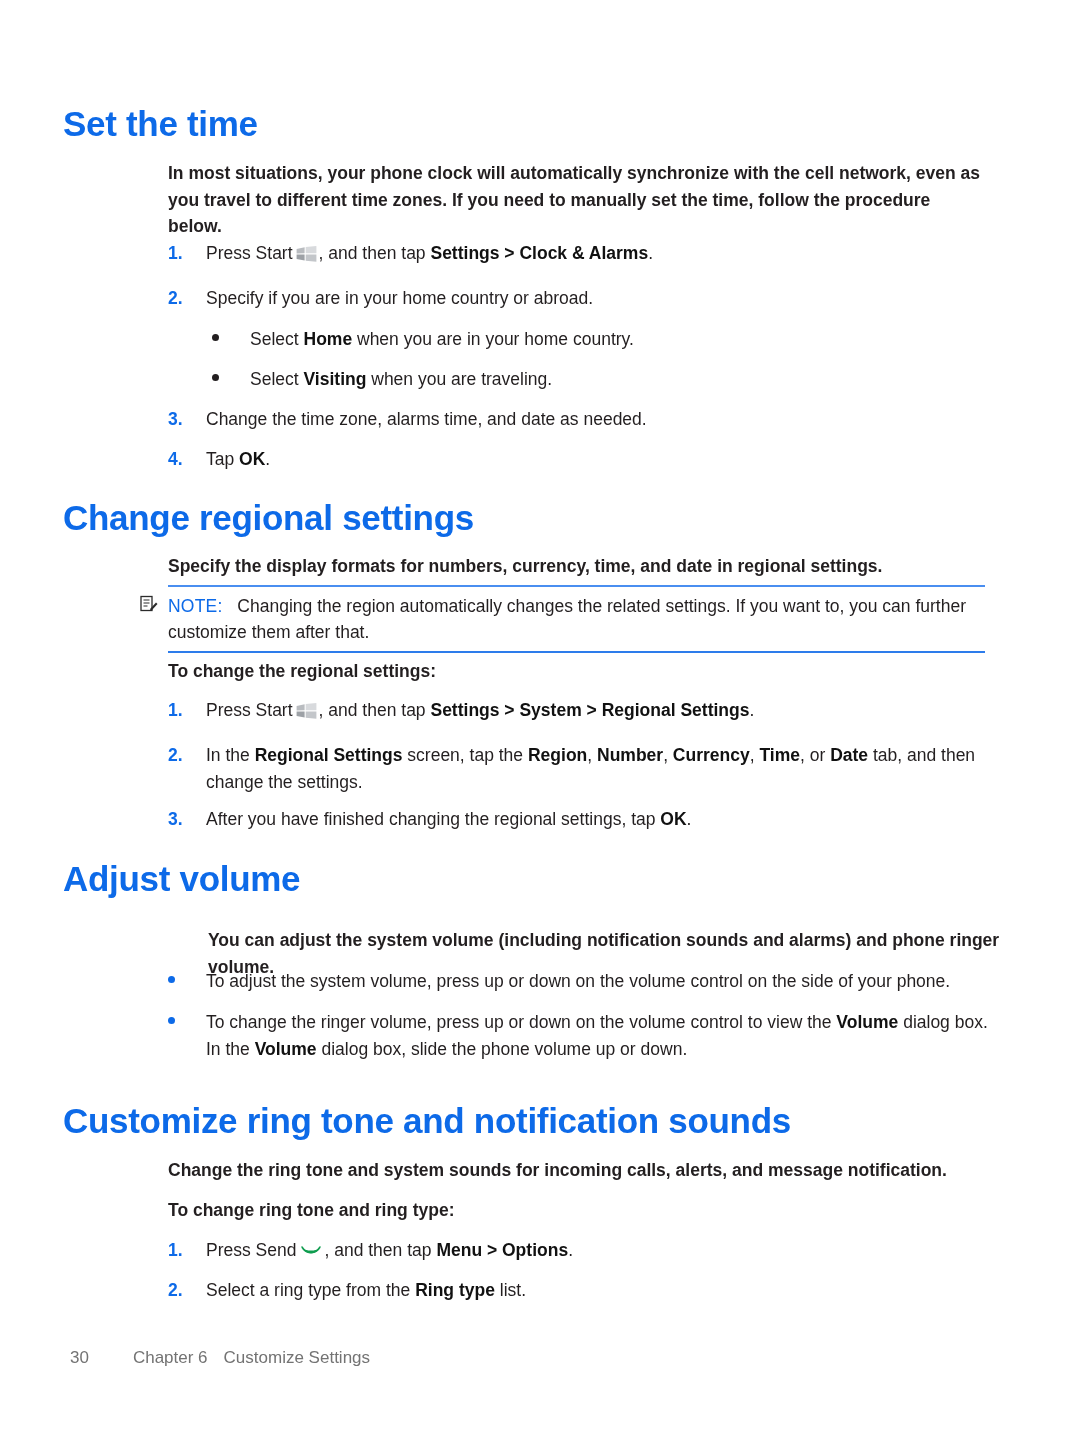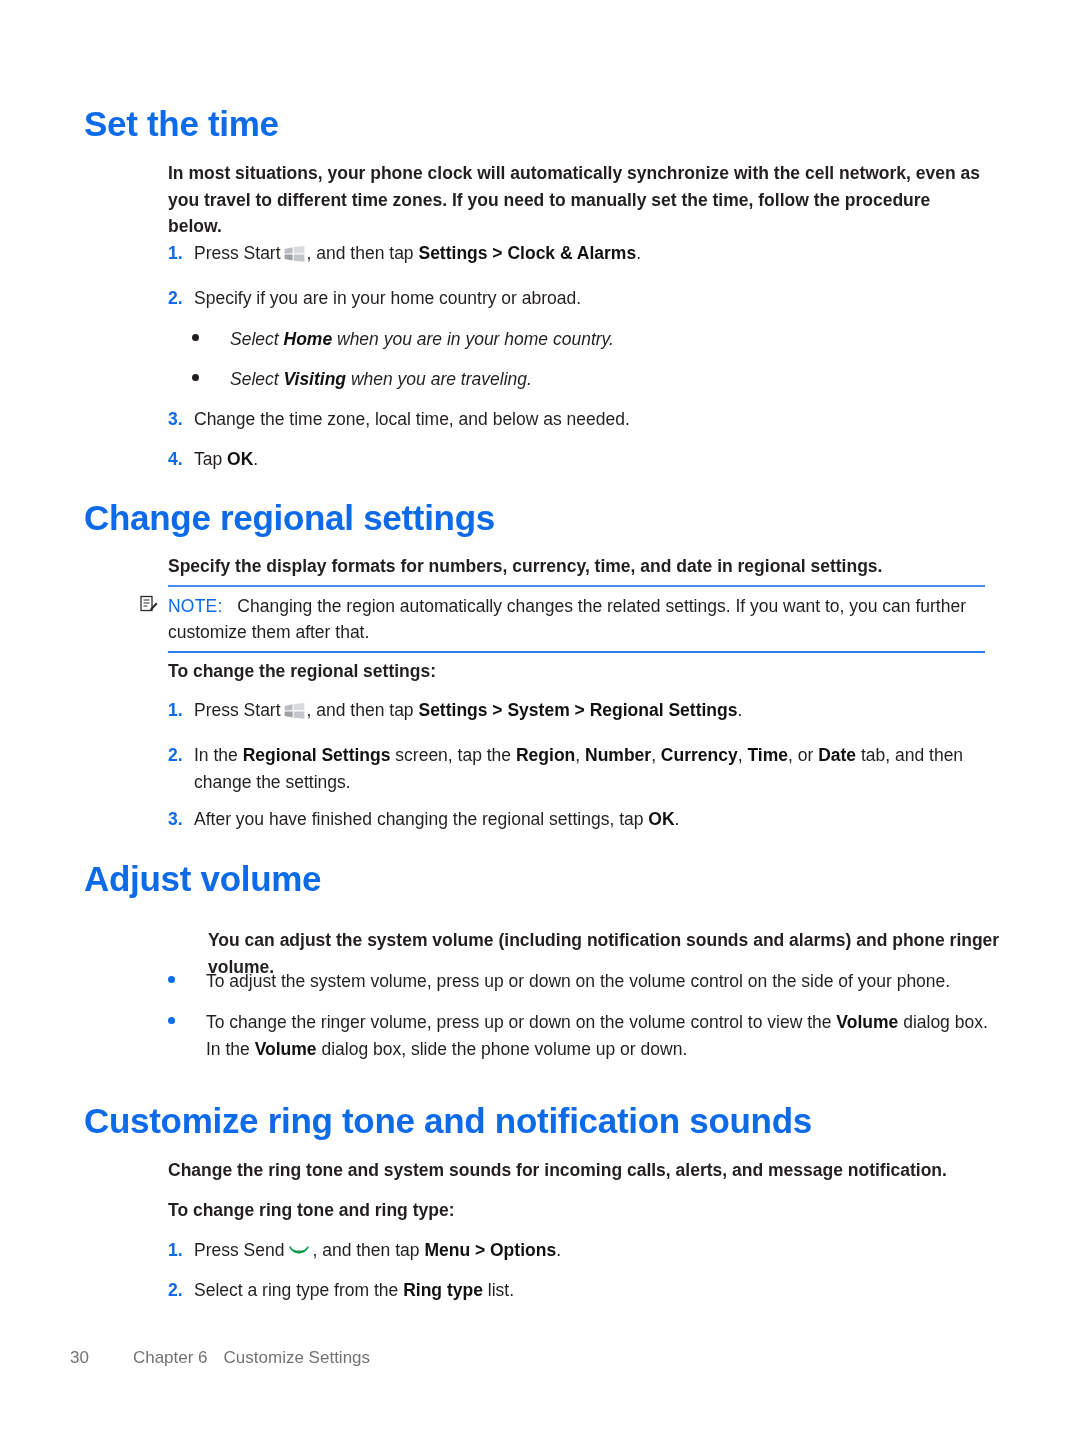--- a/index.html
+++ b/index.html
@@ -26,21 +26,21 @@
 
   
   .h1 {
     color: #0d6ae8;
     font-weight: bold;
     font-size: 35px;
     letter-spacing: -0.3px;
     line-height: 1.05;
     margin: 0;
     position: absolute;
-    left: 84px;
+    left: 63px;
     white-space: nowrap;
   }
 
   
   .para {
     position: absolute;
     left: 168px;
     width: 820px;
     font-size: 17.5px;
     line-height: 1.52;
@@ -61,21 +61,21 @@
     position: absolute;
     left: 0;
     top: 0;
     width: 30px;
     font-weight: bold;
     color: #0d6ae8;
     font-size: 17.5px;
   }
   .li .body {
     display: block;
-    margin-left: 26px;
+    margin-left: 38px;
   }
 
   
   .bul {
     position: absolute;
     font-size: 17.5px;
     line-height: 1.52;
     color: #231f20;
   }
   .bul .dot {
@@ -84,21 +84,21 @@
     top: 8px;
     width: 7px;
     height: 7px;
     border-radius: 50%;
   }
   .bul .dot.blue { background: #0d6ae8; }
   .bul .dot.black { background: #231f20; }
   .bul .body { display: block; margin-left: 38px; }
 
   .bul.lvl1 { left: 168px; width: 820px; }
-  .bul.lvl2 { left: 192px; width: 760px; font-style: italic; }
+  .bul.lvl2 { left: 212px; width: 760px; }
 
   b, .b { font-weight: bold; color: #111; }
 
   
   .note {
     position: absolute;
     left: 168px;
     width: 817px;
   }
   .note .rule {
@@ -186,21 +186,21 @@
     <span class="body"><span>Select </span><b>Home</b><span> when you are in your home country.</span></span>
   </div>
 
   <div class="bul lvl2" style="top:366px;">
     <span class="dot black"></span>
     <span class="body"><span>Select </span><b>Visiting</b><span> when you are traveling.</span></span>
   </div>
 
   <div class="li" style="top:406px;">
     <span class="marker">3.</span>
-    <span class="body">Change the time zone, local time, and below as needed.</span>
+    <span class="body">Change the time zone, alarms time, and date as needed.</span>
   </div>
 
   <div class="li" style="top:446px;">
     <span class="marker">4.</span>
     <span class="body"><span>Tap </span><b>OK</b><span>.</span></span>
   </div>
 
   <h1 class="h1" style="top:500px;">Change regional settings</h1>
 
   <div class="para" style="top:553px;">Specify the display formats for numbers, currency, time, and date in regional settings.</div>

